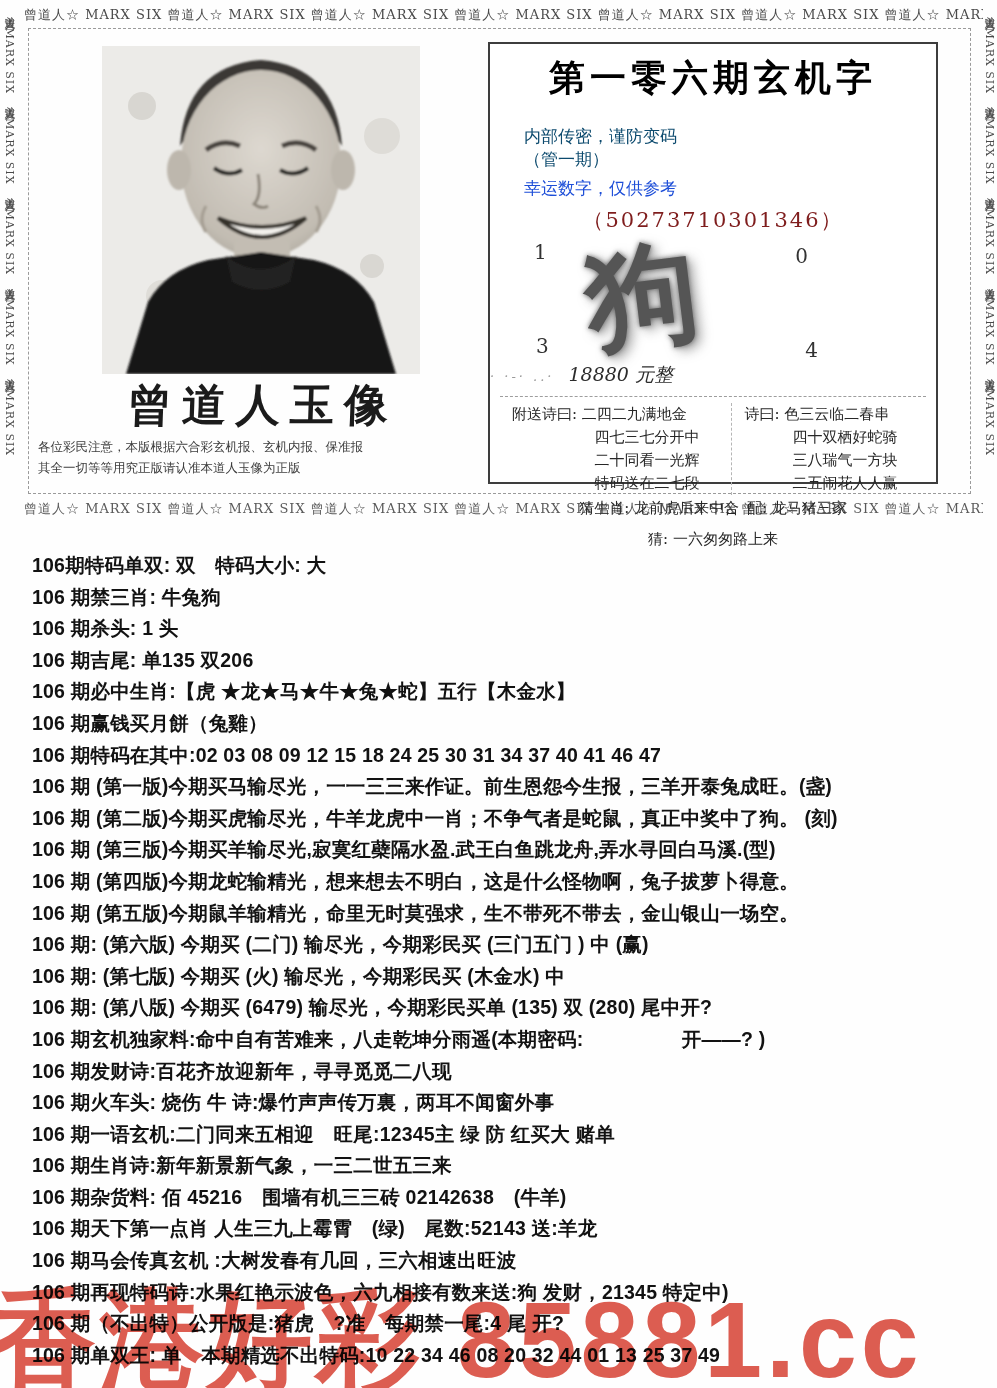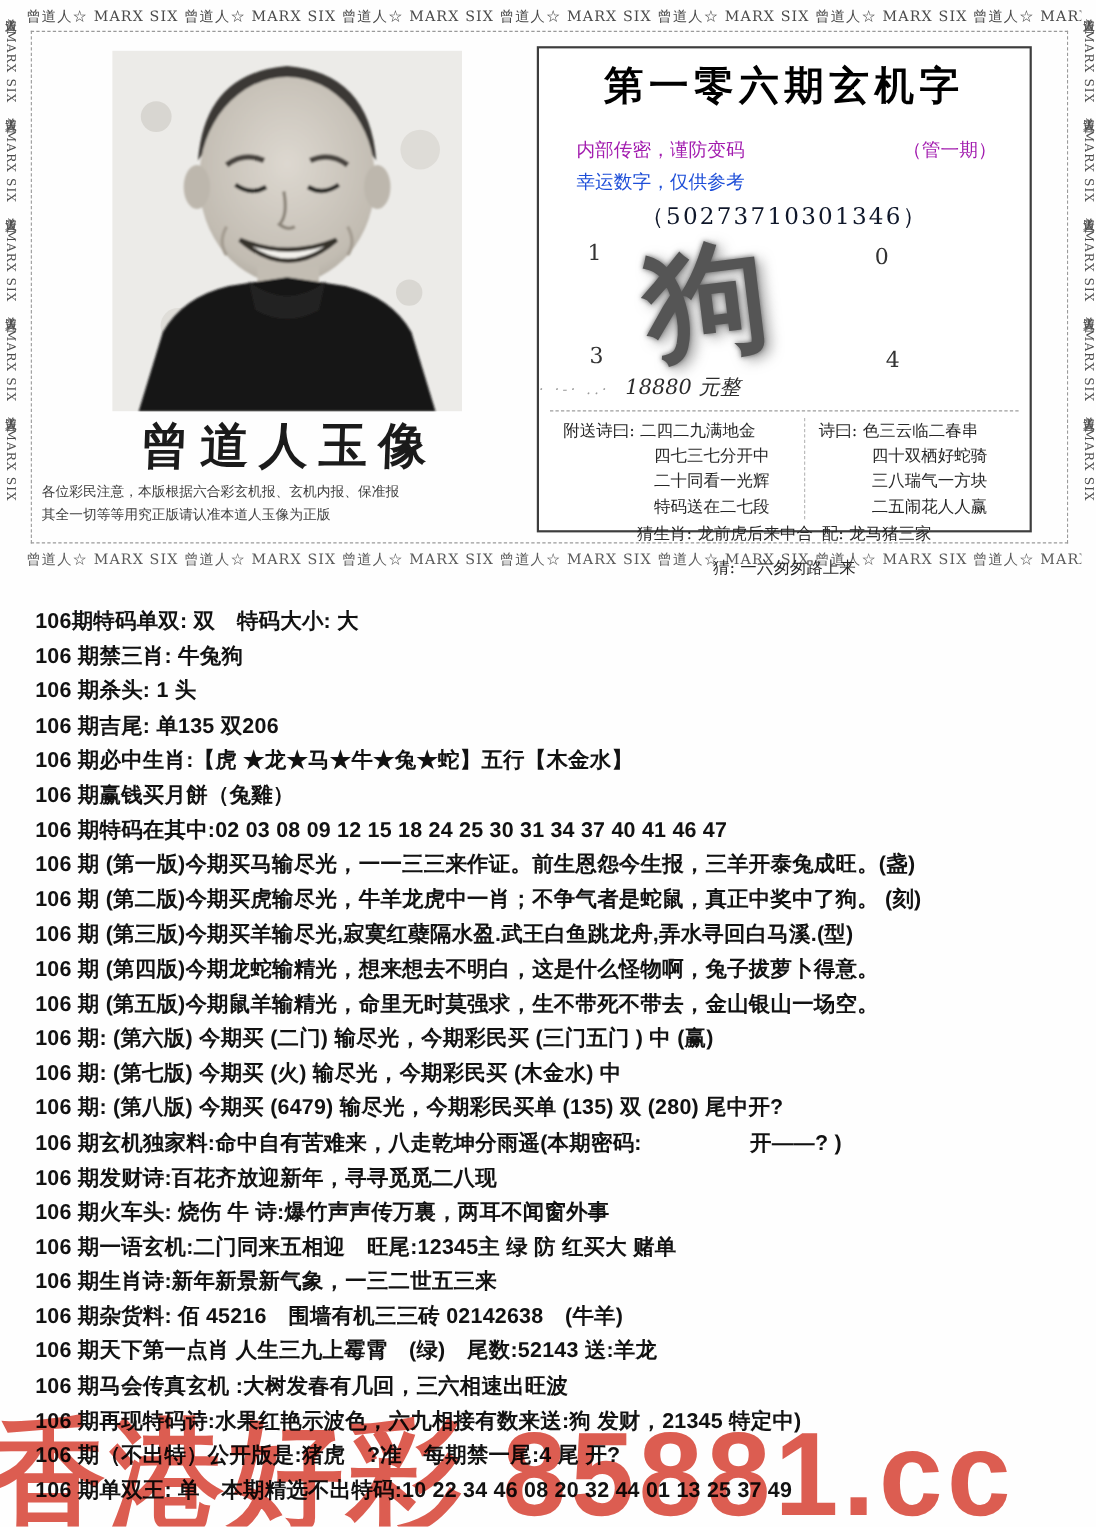--- a/index.html
+++ b/index.html
@@ -24,24 +24,24 @@
            transform:skewX(-2deg);letter-spacing:10px;}
   .notes{position:absolute;left:38px;top:436px;width:450px;font-size:12.5px;line-height:21px;
          color:#3d3d3d;font-family:"DejaVu Serif",serif;}
 
   
   .mbox{position:absolute;left:488px;top:42px;width:450px;height:442px;
         border:2px solid #3d3d3d;background:#fff;box-sizing:border-box;}
   .mtitle{margin-top:10px;text-align:center;font-family:"DejaVu Serif",serif;font-weight:bold;
           font-size:36px;letter-spacing:5px;color:#000000;}
   .inforow{display:flex;justify-content:space-between;margin:22px 30px 0 34px;
-           font-family:"DejaVu Serif",serif;font-size:17px;color:#a21caf;}
+           font-family:"DejaVu Serif",serif;font-size:17px;color:#0c4a6e;flex-direction:column;}
   .luckylabel{margin:6px 30px 0 34px;font-family:"DejaVu Serif",serif;font-size:17px;color:#1d4ed8;}
   .luckynums{text-align:center;margin-top:6px;font-family:"DejaVu Serif",serif;
-             font-size:21px;letter-spacing:2px;color:#0f172a;}
+             font-size:21px;letter-spacing:2px;color:#7f1d1d;}
   .glypharea{position:relative;height:122px;margin-top:2px;}
   .cn{position:absolute;font-family:"DejaVu Serif",serif;font-size:20px;color:#333;}
   .cn-tl{left:44px;top:4px;}  .cn-tr{right:128px;top:8px;}
   .cn-bl{left:46px;bottom:0;} .cn-br{right:118px;bottom:-4px;}
   .bigchar{position:absolute;left:96px;top:-14px;font-family:"DejaVu Serif",serif;
            font-size:112px;font-weight:bold;color:#555;transform:rotate(-7deg);
            text-shadow:0 0 5px rgba(80,80,80,.9),5px 4px 12px rgba(110,110,110,.65);}
   .priceline{text-align:left;margin:4px 38px 0 0;font-family:"DejaVu Serif",serif;
              font-size:19px;color:#2c2c2c;font-style:italic;}
   .priceprefix{color:#9a9a9a;font-size:13px;letter-spacing:3px;margin-right:8px;}

